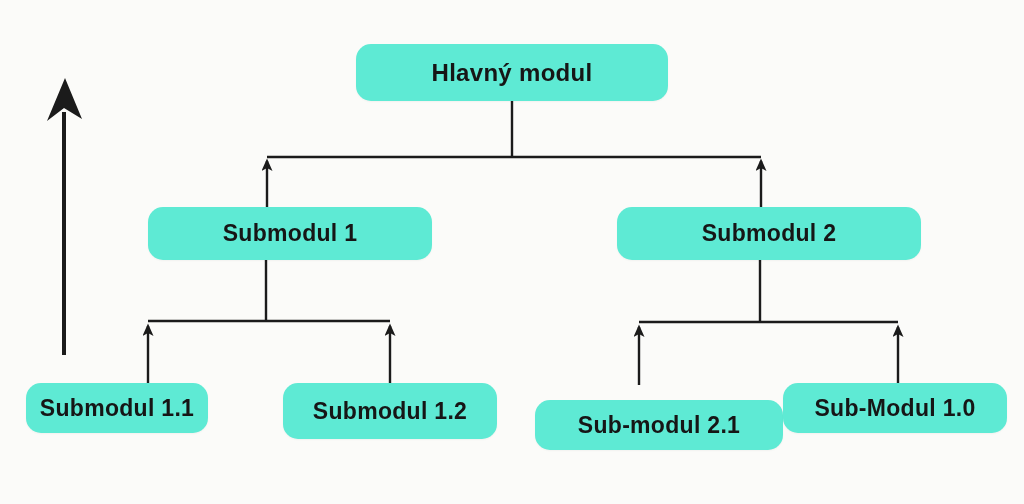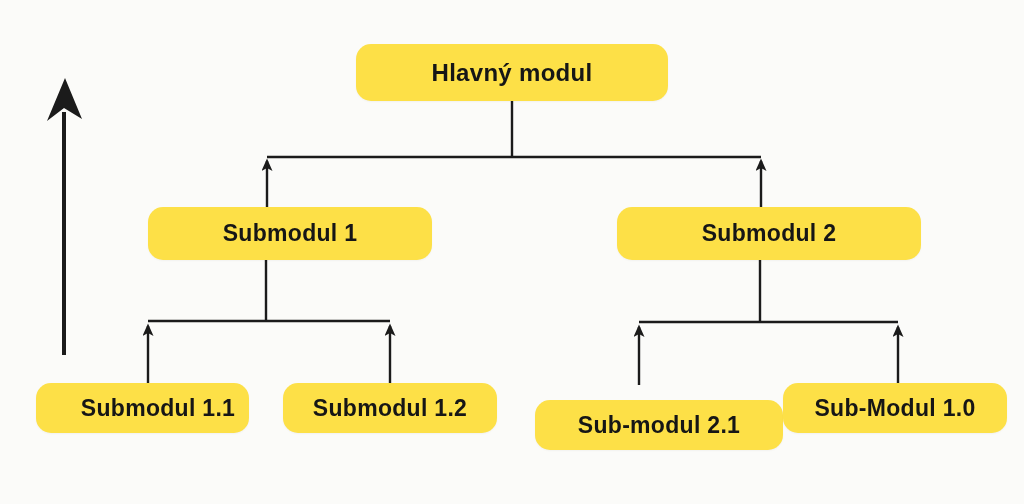--- a/index.html
+++ b/index.html
@@ -20,34 +20,34 @@
     left: 0;
     top: 0;
     width: 1024px;
     height: 504px;
   }
   .node {
     position: absolute;
     display: flex;
     align-items: center;
     justify-content: center;
-    background: #fde047;
+    background: #5eead4;
     border-radius: 15px;
     color: #161616;
     font-size: 23px;
     font-weight: 700;
     letter-spacing: 0.3px;
     box-shadow: 0 1px 2px rgba(0,0,0,0.04);
     white-space: nowrap;
   }
   .node-root   { left: 356px; top: 44px;  width: 312px; height: 57px; font-size: 24px; }
   .node-sub1   { left: 148px; top: 207px; width: 284px; height: 53px; }
   .node-sub2   { left: 617px; top: 207px; width: 304px; height: 53px; }
-  .node-sub1_1 { left: 36px;  top: 383px; width: 182px; height: 50px; padding-left: 31px; }
-  .node-sub1_2 { left: 283px; top: 383px; width: 214px; height: 50px; }
+  .node-sub1_1 { left: 26px;  top: 383px; width: 182px; height: 50px; }
+  .node-sub1_2 { left: 283px; top: 383px; width: 214px; height: 56px; }
   .node-sub2_1 { left: 535px; top: 400px; width: 248px; height: 50px; }
   .node-sub2_2 { left: 783px; top: 383px; width: 224px; height: 50px; }
   line { stroke: #1b1b1b; stroke-width: 2.4; }
   .thick { stroke-width: 4; }
   polygon, marker path { fill: #1b1b1b; stroke: none; }
 </style>
 </head>
 <body>
 
 <div class="stage">

